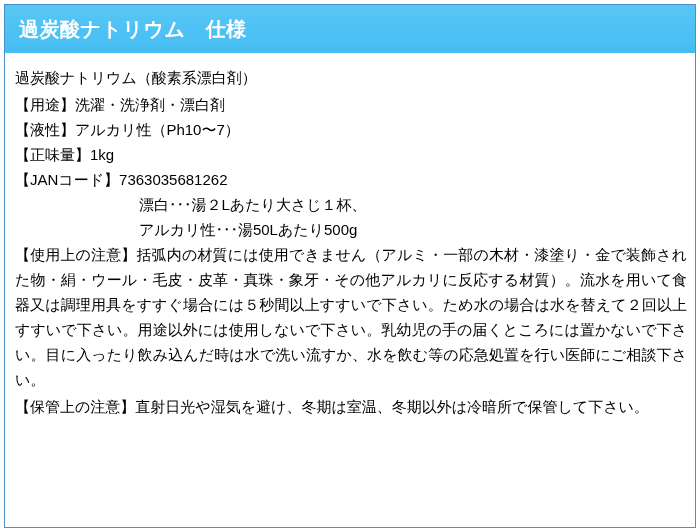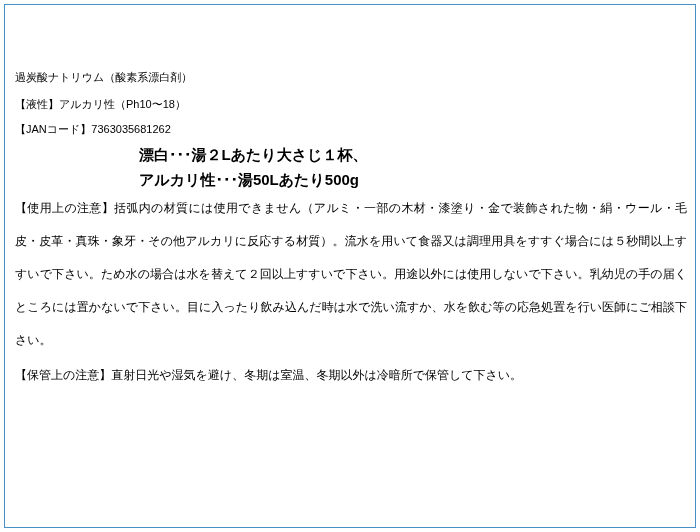--- a/index.html
+++ b/index.html
@@ -55,59 +55,63 @@
     position: absolute;
     left: 0;
     top: 48px;
     width: 690px;
     height: 474px;
     box-sizing: border-box;
     padding: 12px 8px 4px 10px;
     background: #ffffff;
   }
   .line {
-    font-size: 11px;
+    font-size: 15px;
     line-height: 25px;
     white-space: pre-wrap;
     word-break: break-all;
   }
   .line.heading {
     margin-bottom: 2px;
   }
   .usage-block {
     position: relative;
   }
   .usage-cont {
     font-size: 15px;
     line-height: 25px;
     padding-left: 124px;
     white-space: pre-wrap;
-    font-weight: bold;
   }
   .para {
-    font-size: 12px;
-    line-height: 33px;
+    font-size: 15px;
+    line-height: 25px;
     text-align: justify;
     white-space: pre-wrap;
     word-break: break-all;
   }
   .spacer-sm { height: 2px; }
 </style>
 </head>
 <body>
 
 <div class="page">
   <div class="outer-frame">
 
+    <div class="title-bar">
+      <div class="title-text">過炭酸ナトリウム　仕様</div>
+    </div>
 
     <div class="body-area">
 
       <div class="line heading">過炭酸ナトリウム（酸素系漂白剤）</div>
 
-      <div class="line">【液性】アルカリ性（Ph10〜18）</div>
+      <div class="line">【用途】洗濯・洗浄剤・漂白剤</div>
+      <div class="line">【液性】アルカリ性（Ph10〜7）</div>
+      <div class="line">【正味量】1kg</div>
       <div class="line">【JANコード】7363035681262</div>
 
       <div class="usage-block">
         <div class="usage-cont">漂白･･･湯２Lあたり大さじ１杯、</div>
         <div class="usage-cont">アルカリ性･･･湯50Lあたり500g</div>
       </div>
 
       <div class="para">【使用上の注意】括弧内の材質には使用できません（アルミ・一部の木材・漆塗り・金で装飾された物・絹・ウール・毛皮・皮革・真珠・象牙・その他アルカリに反応する材質）。流水を用いて食器又は調理用具をすすぐ場合には５秒間以上すすいで下さい。ため水の場合は水を替えて２回以上すすいで下さい。用途以外には使用しないで下さい。乳幼児の手の届くところには置かないで下さい。目に入ったり飲み込んだ時は水で洗い流すか、水を飲む等の応急処置を行い医師にご相談下さい。</div>
 
       <div class="spacer-sm"></div>

